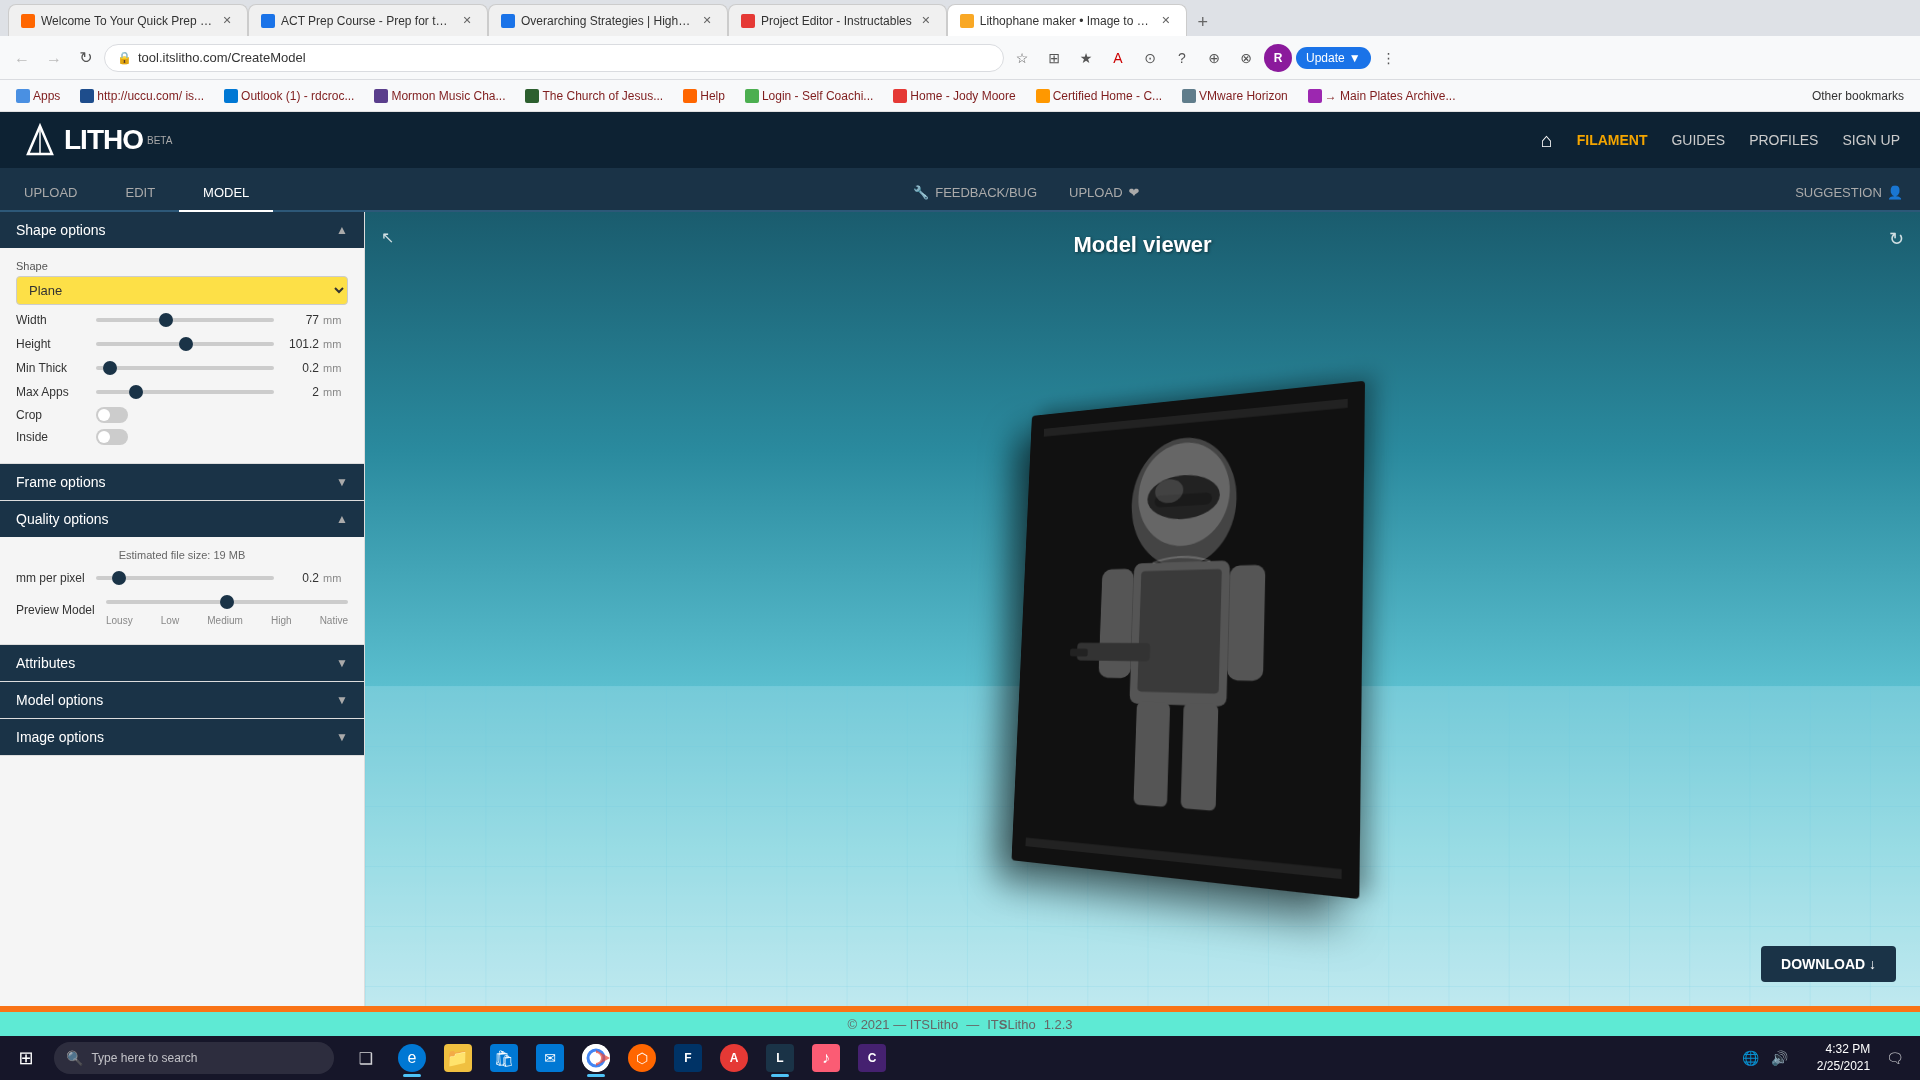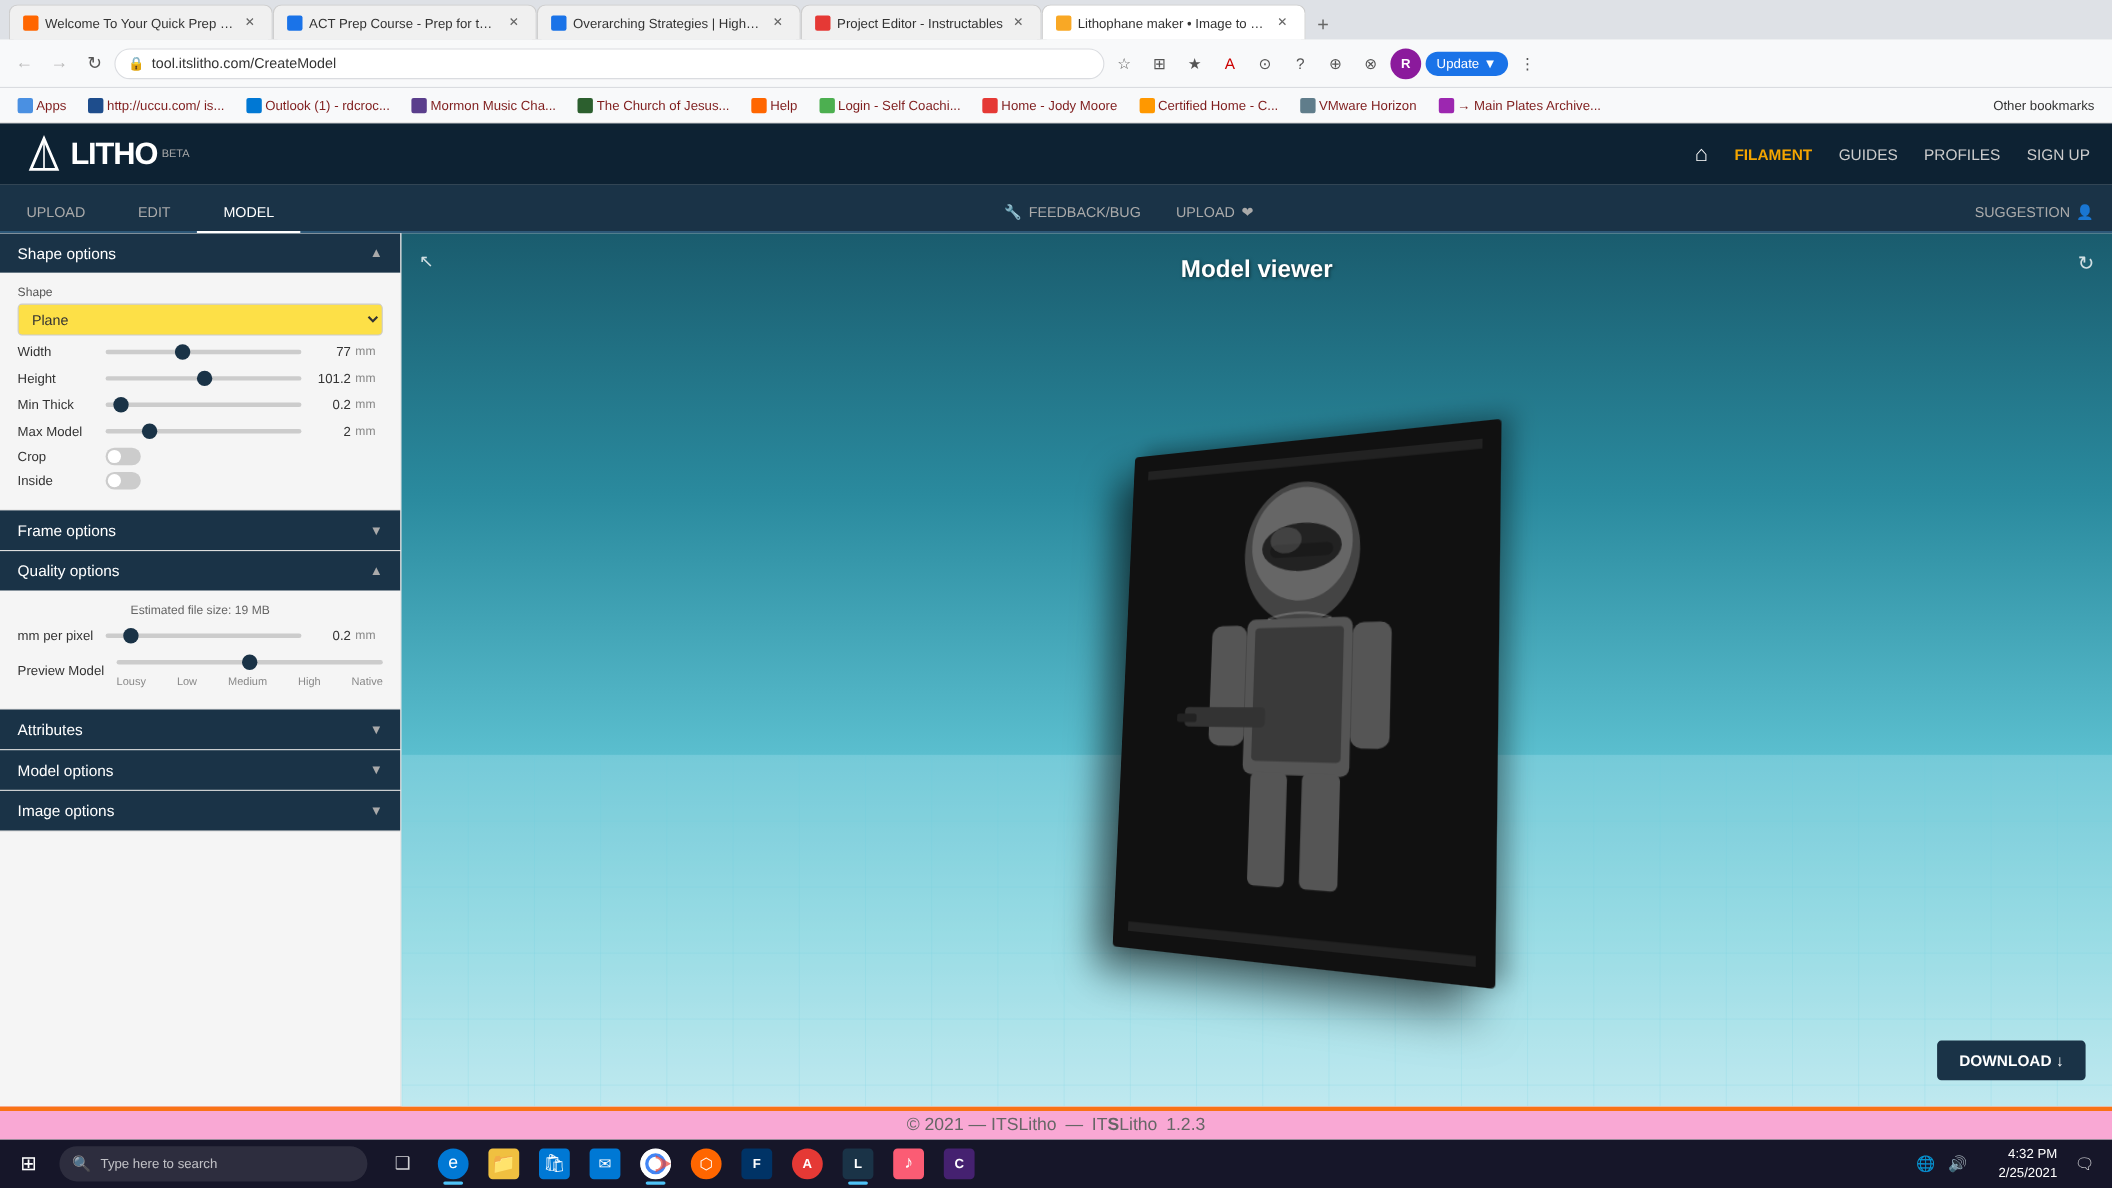--- a/index.html
+++ b/index.html
@@ -106,21 +106,21 @@
     .reset-btn { position: absolute; top: 16px; left: 16px; color: white; font-size: 16px; cursor: pointer; opacity: 0.8; }
     .refresh-btn { position: absolute; top: 16px; right: 16px; color: white; font-size: 18px; cursor: pointer; opacity: 0.8; }
     .download-btn { position: absolute; bottom: 24px; right: 24px; background: #1a3347; color: white; padding: 10px 20px; border-radius: 4px; font-size: 14px; font-weight: bold; cursor: pointer; display: flex; align-items: center; gap: 8px; }
 
     
     .litho-frame { position: absolute; top: 50%; left: 50%; transform: translate(-40%, -45%) perspective(800px) rotateY(-20deg) rotateX(5deg); width: 360px; height: 480px; }
     .litho-outer { width: 100%; height: 100%; background: #111; border-radius: 4px; padding: 16px; box-shadow: -20px 20px 40px rgba(0,0,0,0.6), 10px -5px 20px rgba(0,0,0,0.3); }
     .litho-inner { width: 100%; height: 100%; background: #222; position: relative; overflow: hidden; }
 
     
-    .app-footer { height: 30px; background: #f9a8d4; border-top: 4px solid #f97316; display: flex; align-items: center; justify-content: center; font-size: 16px; color: #666; gap: 8px; }
+    .app-footer { height: 30px; background: #5eead4; border-top: 6px solid #f97316; display: flex; align-items: center; justify-content: center; font-size: 13px; color: #666; gap: 8px; }
 
     
     .taskbar { height: 44px; background: rgba(10, 10, 30, 0.95); display: flex; align-items: center; padding: 0 4px; gap: 2px; }
     .taskbar-start { width: 44px; height: 44px; display: flex; align-items: center; justify-content: center; color: white; font-size: 18px; cursor: pointer; }
     .taskbar-search { width: 280px; height: 32px; background: rgba(255,255,255,0.1); border-radius: 16px; display: flex; align-items: center; padding: 0 12px; gap: 8px; color: rgba(255,255,255,0.7); font-size: 12px; margin: 0 4px; }
     .taskbar-search-icon { font-size: 14px; }
     .taskbar-apps { display: flex; align-items: center; gap: 2px; margin-left: 4px; }
     .taskbar-app { width: 44px; height: 44px; display: flex; align-items: center; justify-content: center; cursor: pointer; position: relative; }
     .taskbar-app-icon { width: 28px; height: 28px; border-radius: 4px; display: flex; align-items: center; justify-content: center; font-size: 16px; }
     .taskbar-app.active::after { content: ''; position: absolute; bottom: 3px; left: 50%; transform: translateX(-50%); width: 18px; height: 3px; background: #4fc3f7; border-radius: 2px; }
@@ -326,21 +326,21 @@
               <span class="slider-label">Min Thick</span>
               <div class="slider-container">
                 <input type="range" min="0" max="5" step="0.1" value="0.2" style="width: 100%;">
               </div>
               <span class="slider-value">0.2</span>
               <span class="slider-unit">mm</span>
             </div>
 
             
             <div class="slider-row">
-              <span class="slider-label">Max Model</span>
+              <span class="slider-label">Max Apps</span>
               <div class="slider-container">
                 <input type="range" min="0" max="10" step="0.1" value="2" style="width: 100%;">
               </div>
               <span class="slider-value">2</span>
               <span class="slider-unit">mm</span>
             </div>
 
             
             <div class="toggle-row">
               <span class="toggle-label">Crop</span>

